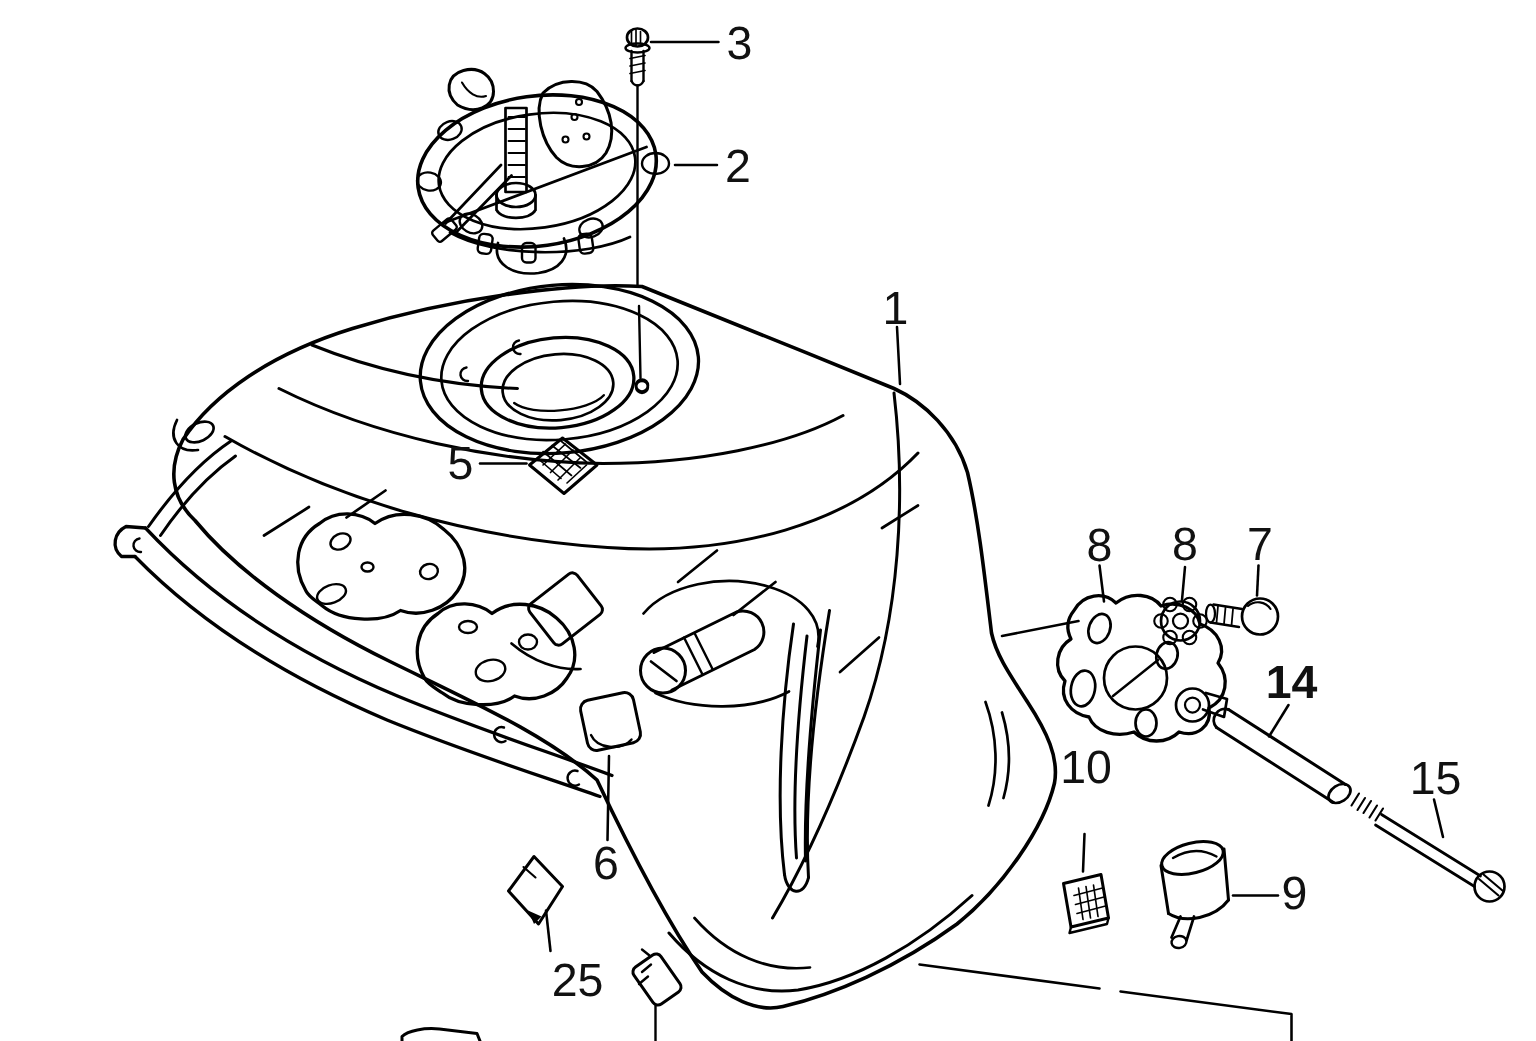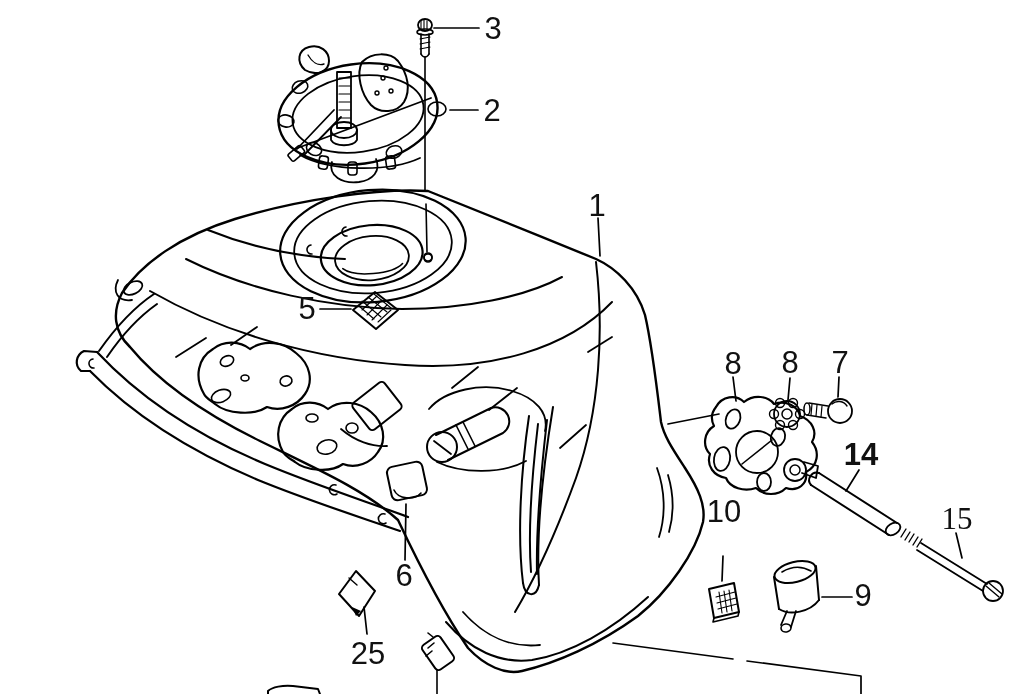--- a/index.html
+++ b/index.html
@@ -315,16 +315,16 @@
 <div class="part-label" style="left:492px;top:111px;">2</div>
 <div class="part-label" style="left:493px;top:29px;">3</div>
 <div class="part-label" style="left:307px;top:309px;">5</div>
 <div class="part-label" style="left:404px;top:576px;">6</div>
 <div class="part-label" style="left:863px;top:596px;">9</div>
 <div class="part-label" style="left:724px;top:512px;">10</div>
 <div class="part-label" style="left:733px;top:364px;">8</div>
 <div class="part-label" style="left:840px;top:363px;">7</div>
 <div class="part-label" style="left:790px;top:363px;">8</div>
 <div class="part-label" style="left:861px;top:455px;font-weight:bold;">14</div>
-<div class="part-label" style="left:957px;top:519px;font-family:Liberation Serif, serif;">15</div>
-<div class="part-label" style="left:368px;top:654px;">25</div>
+<div class="part-label" style="left:957px;top:519px;">15</div>
+<div class="part-label" style="left:385px;top:654px;">25</div>
 
 </div>
 
 </body></html>

